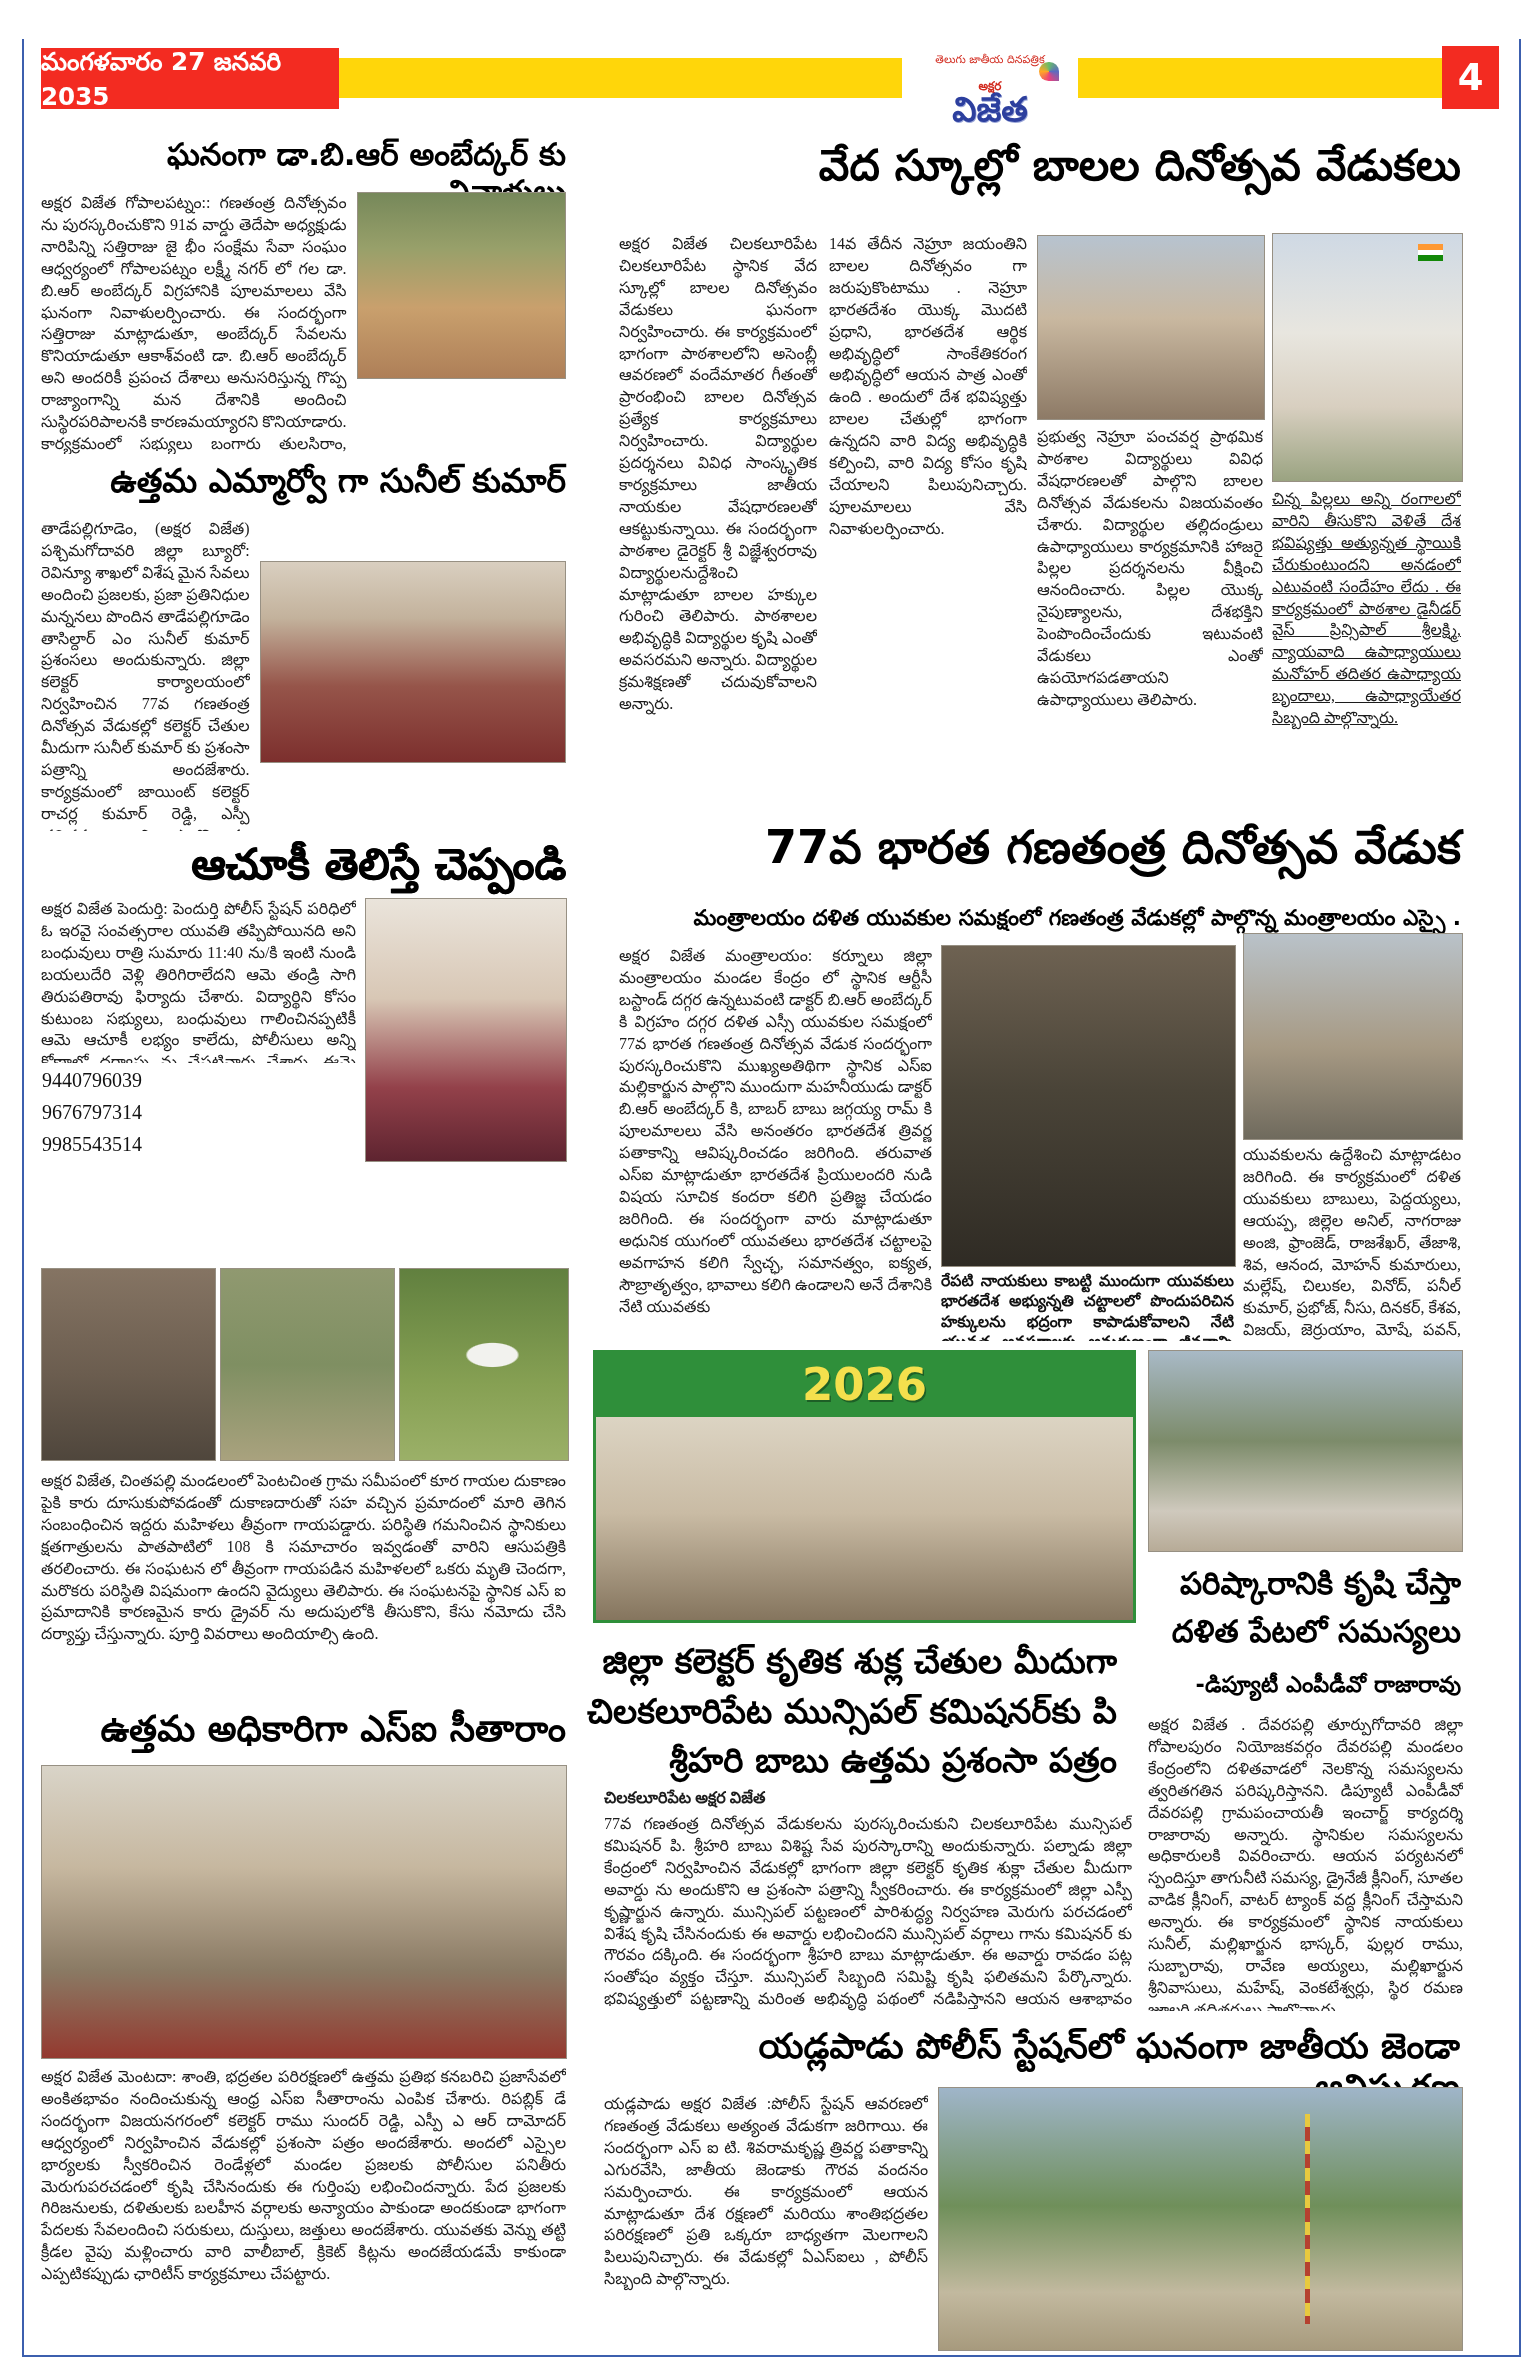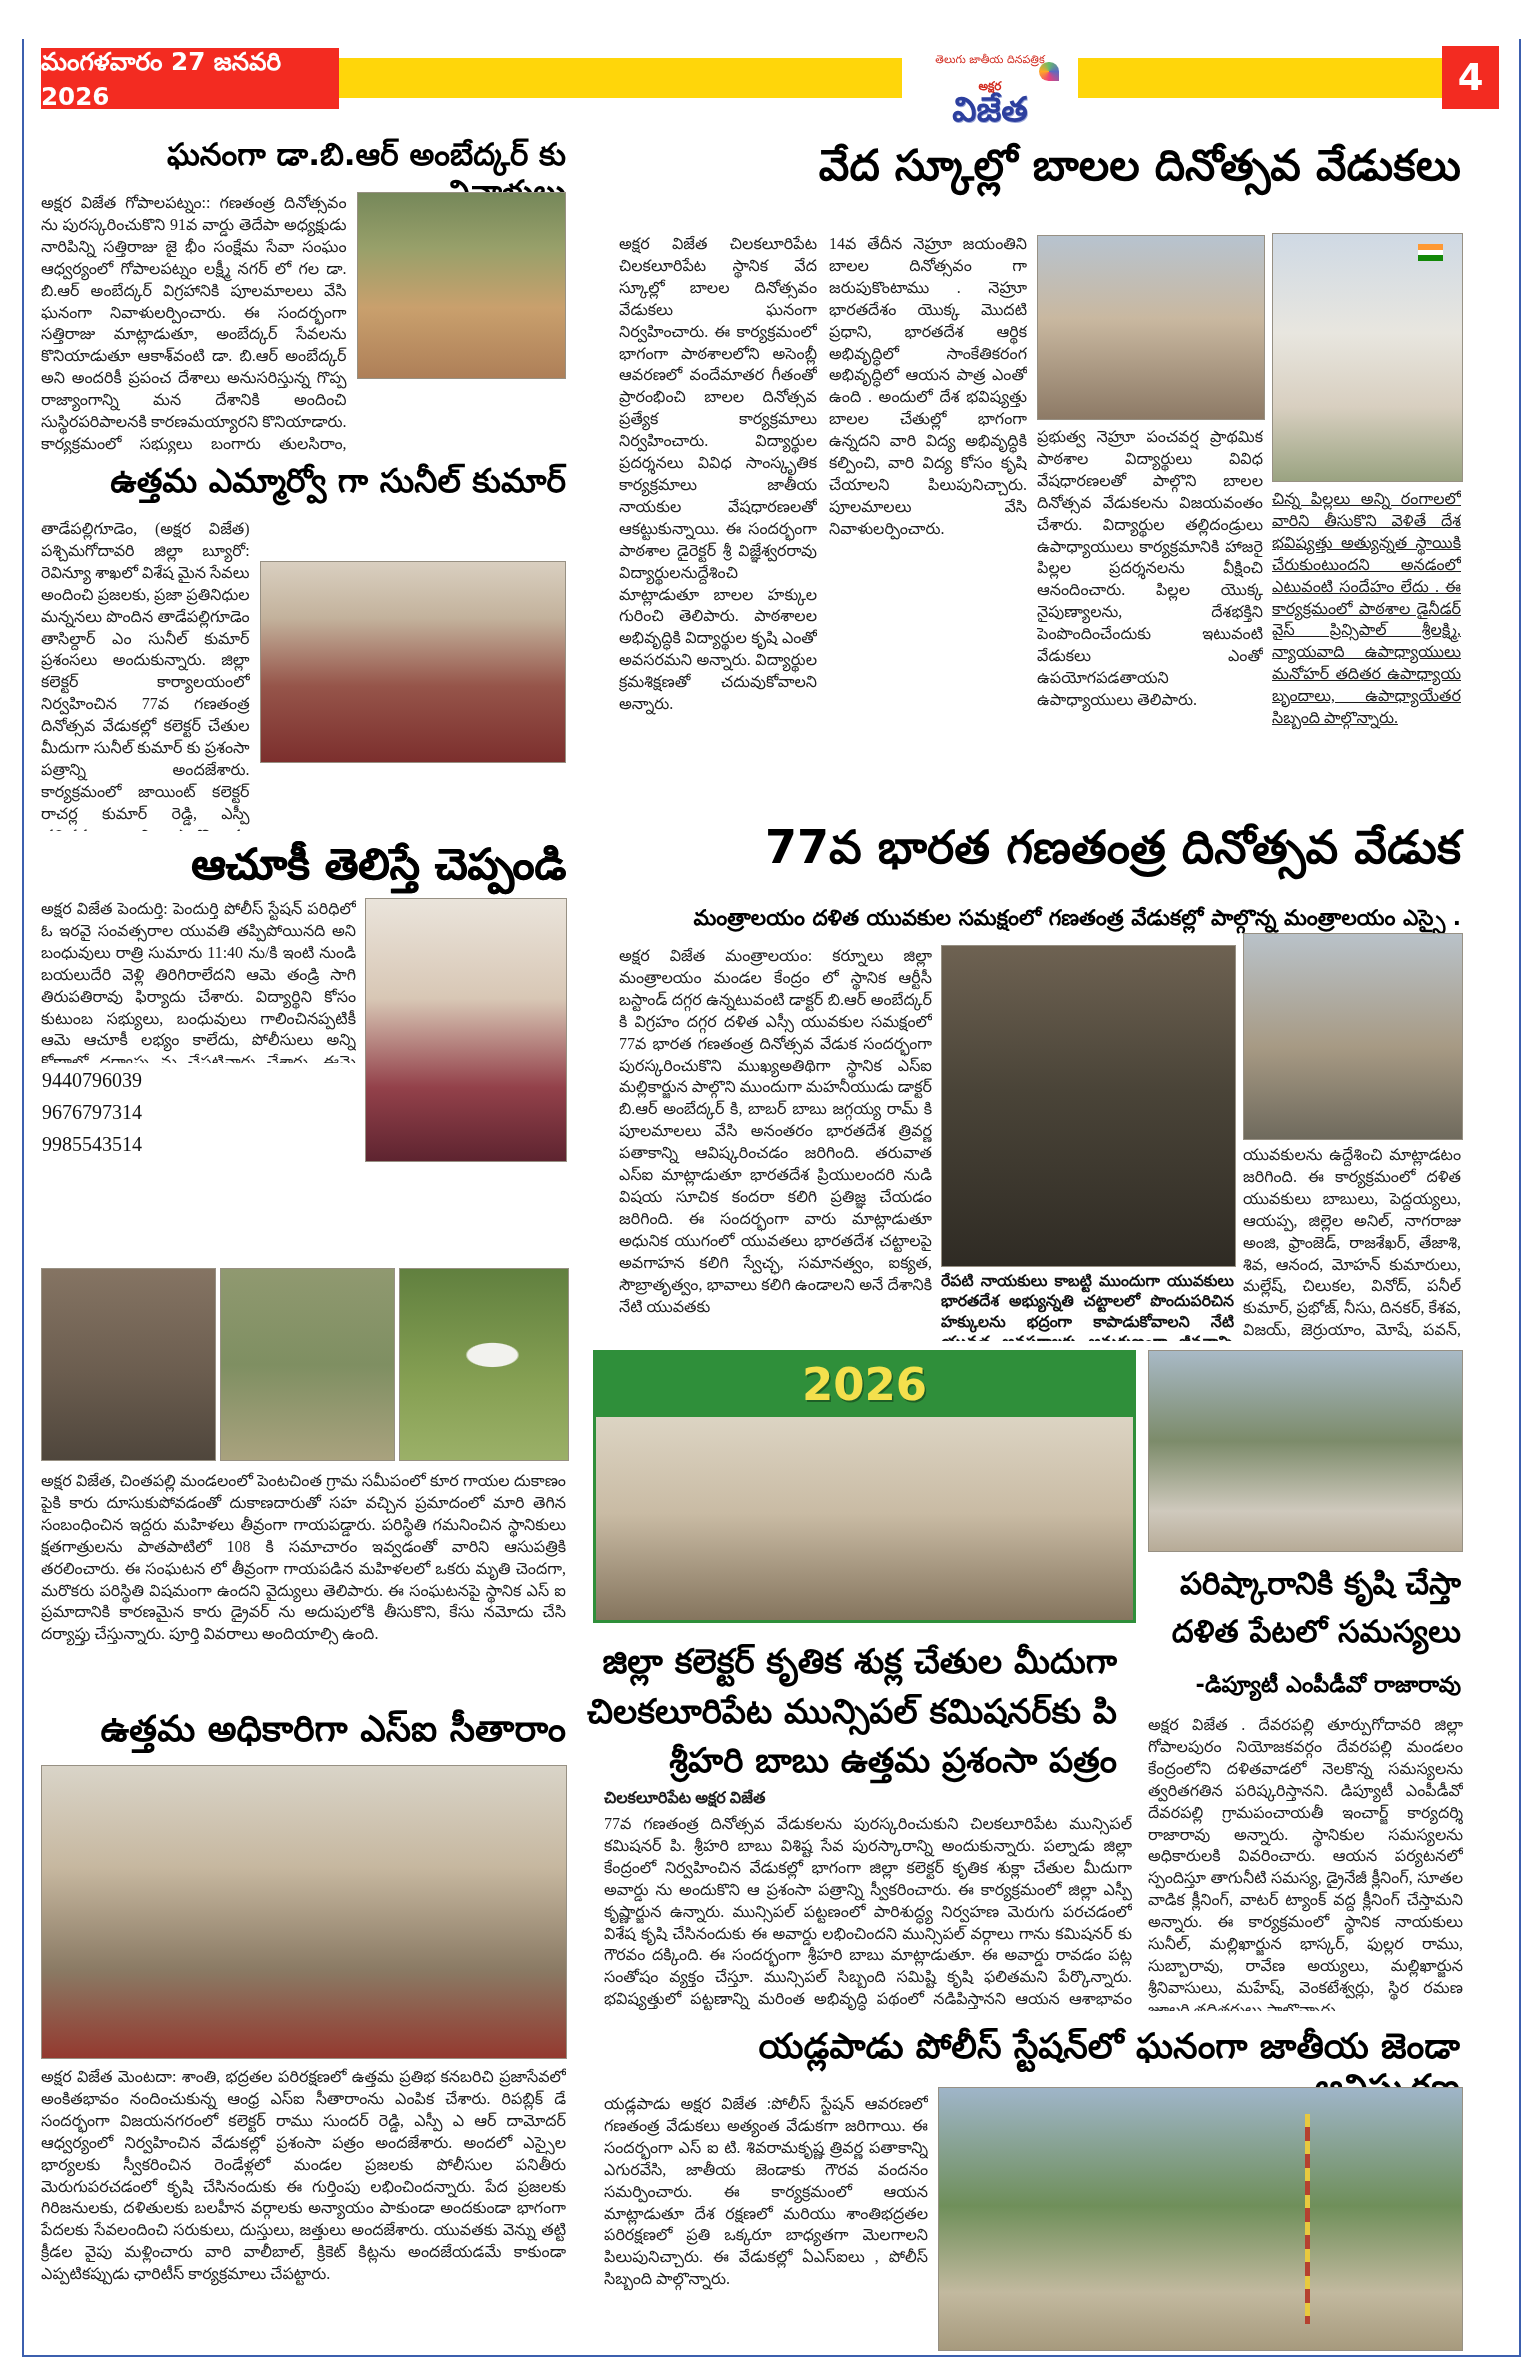--- a/index.html
+++ b/index.html
@@ -55,21 +55,21 @@
   .pole{position:absolute;left:70%;top:10%;width:5.2px;height:80%;
         background:repeating-linear-gradient(180deg,#e8c93f 0 13.4px,#b5412f 13.4px 27px);}
 </style>
 </head>
 <body>
 
 <div class="page">
   <div class="abs frame"></div>
 
   <div class="abs date-box">
-    <span>మంగళవారం 27 జనవరి 2026</span>
+    <span>మంగళవారం 27 జనవరి 2035</span>
   </div>
   <div class="abs yellow-band"></div>
   <div class="abs logo-box">
     <span class="logo-tag">తెలుగు జాతీయ దినపత్రిక</span>
     <span class="logo-pre">అక్షర</span>
     <span class="logo-title">విజేత</span>
     <span class="peacock"></span>
   </div>
   <div class="abs page-box">
     <span>4</span>

